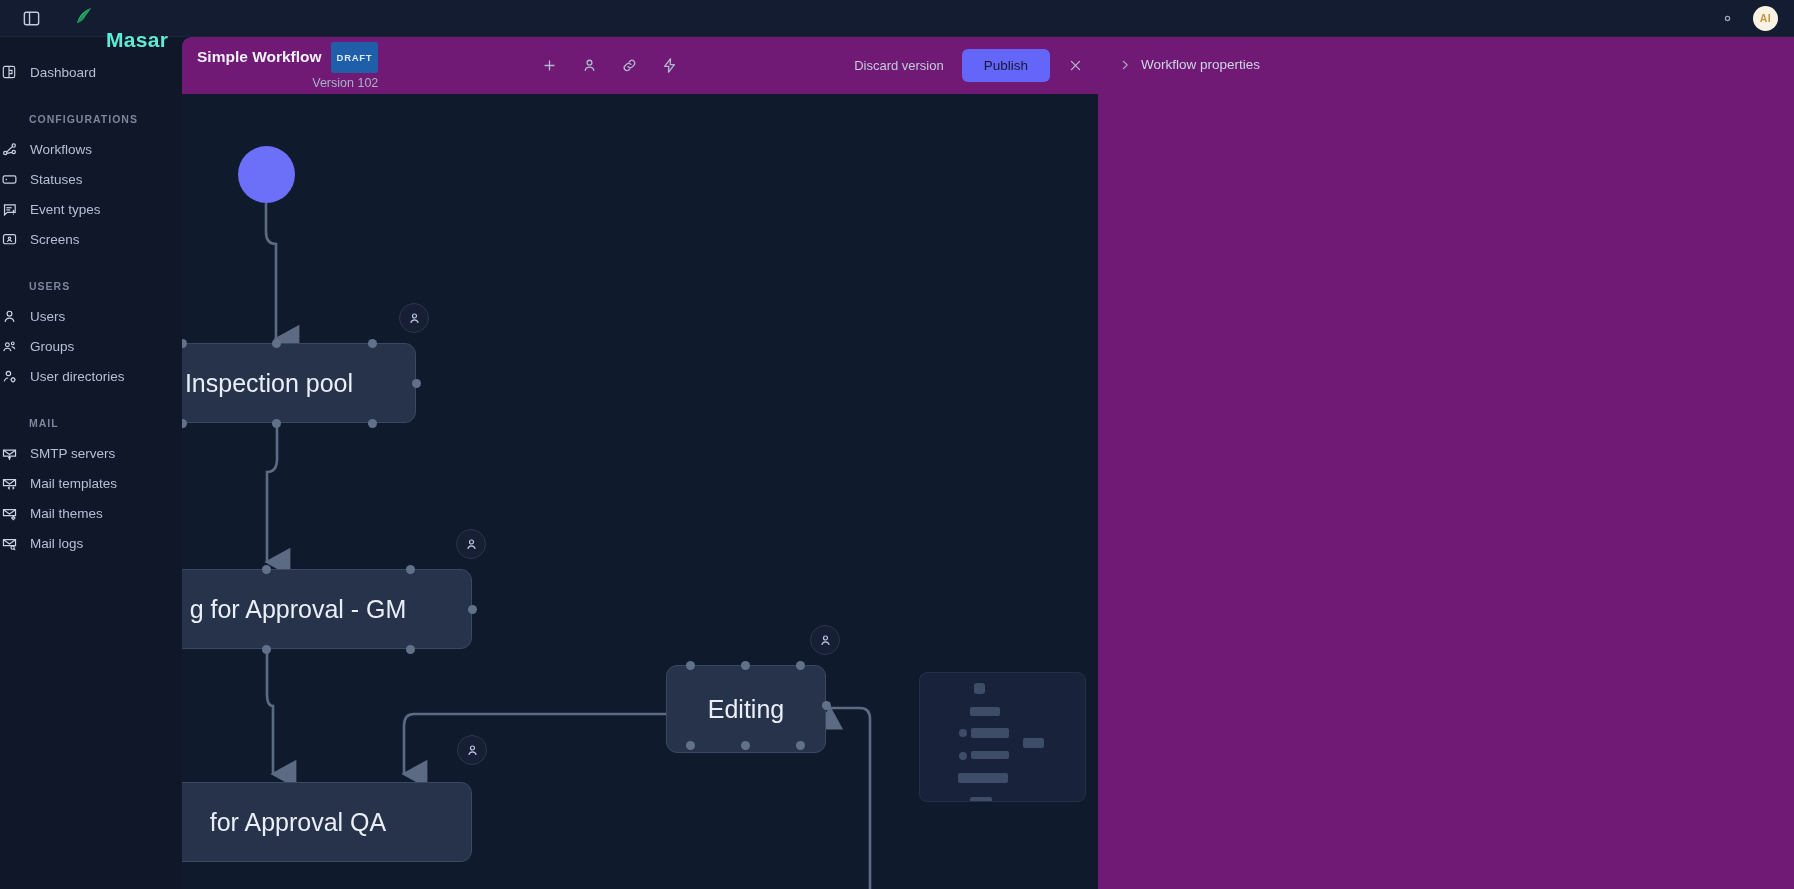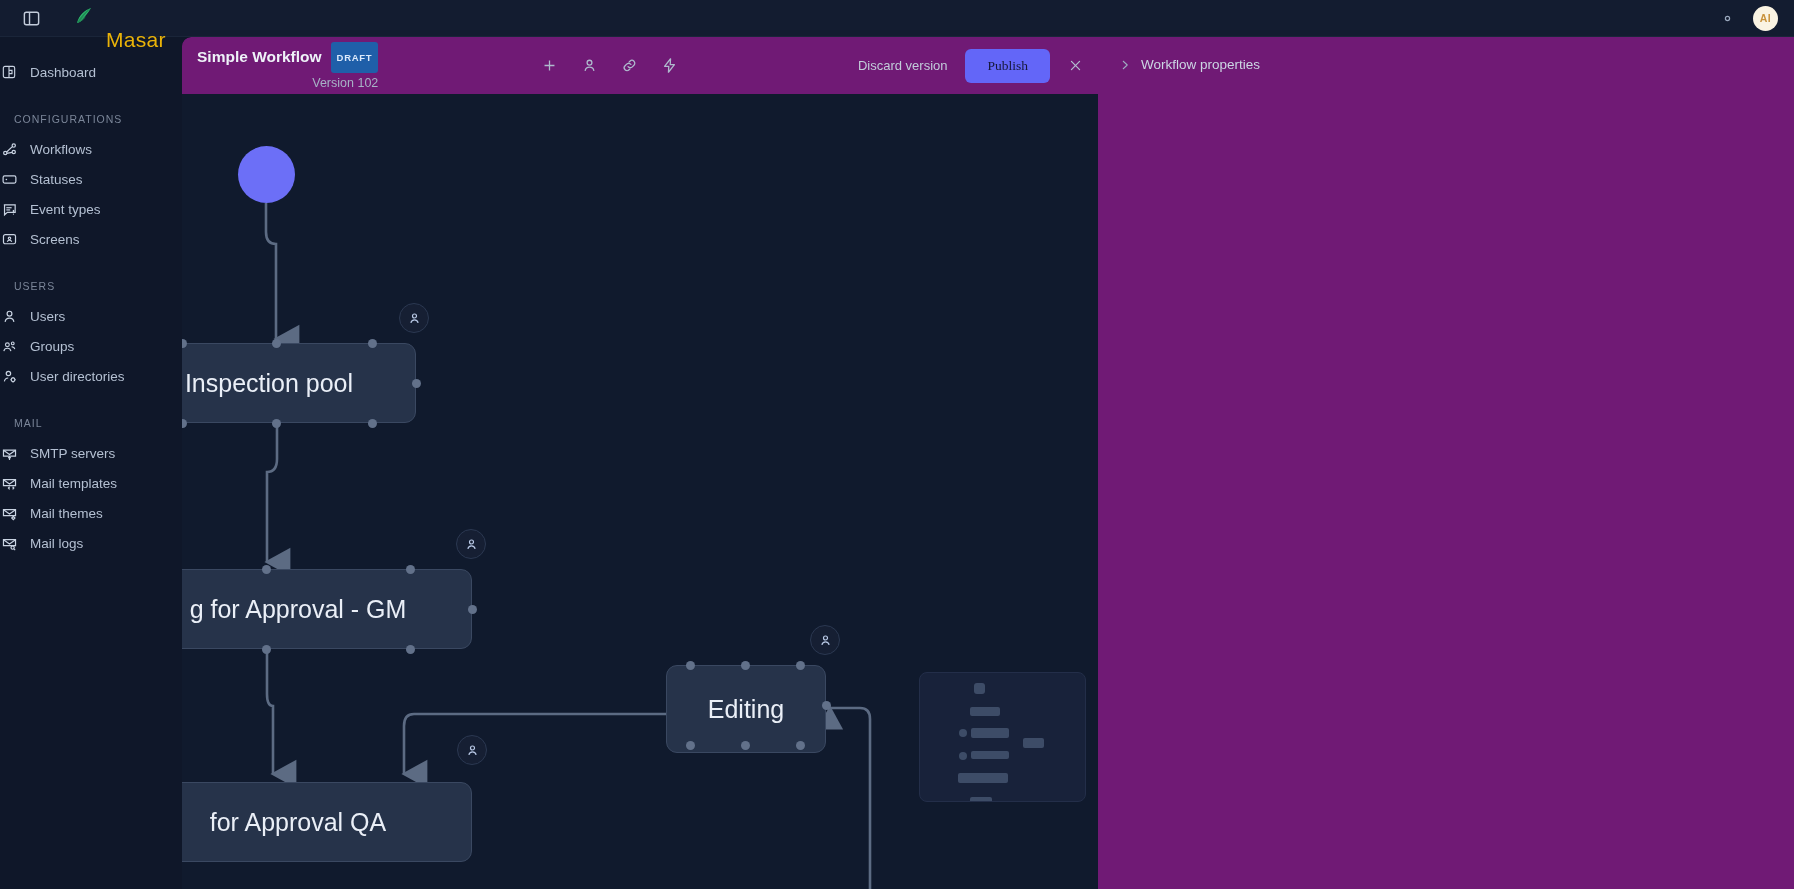--- a/index.html
+++ b/index.html
@@ -19,21 +19,21 @@
     border-bottom: 1px solid #1a2539;
     z-index: 40;
   }
   #panel-toggle-btn {
     margin-left: 20px; width: 22px; height: 22px;
     display: flex; align-items: center; justify-content: center;
     color: #c3ccdb; cursor: pointer;
   }
   #brand { display: flex; align-items: center; gap: 9px; margin-left: 29px; }
   #brand-name {
-    font-size: 21px; color: #eab308; letter-spacing: .3px; font-weight: 400; margin-top: 44px;
+    font-size: 21px; color: #5eead4; letter-spacing: .3px; font-weight: 700; margin-top: 44px;
   }
   #topbar-right {
     margin-left: auto; display: flex; align-items: center; gap: 16px; margin-right: 16px;
   }
   #gear-btn { width: 20px; height: 20px; color: #9aa8bd; cursor: pointer;
     display:flex; align-items:center; justify-content:center; }
   #avatar {
     width: 25px; height: 25px; border-radius: 50%;
     background: #faf3e3; color: #c9923c;
     font-size: 10.5px; font-weight: 700; letter-spacing: .4px;
@@ -48,22 +48,22 @@
   }
   .nav-item {
     display: flex; align-items: center; gap: 12px;
     height: 30px; margin-bottom: 0;
     color: #b4c0d2; font-size: 13.5px; cursor: pointer;
   }
   .nav-icon { width: 18px; height: 18px; flex: 0 0 18px; color: #c9d3e2;
     display: flex; align-items: center; justify-content: center; }
   .nav-label { white-space: nowrap; }
   .nav-group-title {
-    font-size: 10.5px; font-weight: 400; letter-spacing: 1px;
-    color: #7b8699; padding-left: 14px; margin-top: 26px; margin-bottom: 9px;
+    font-size: 10.5px; font-weight: 700; letter-spacing: 1px;
+    color: #7b8699; padding-left: 29px; margin-top: 26px; margin-bottom: 9px;
   }
   #nav-dashboard { margin-top: 10px; }
 
   
   #editor {
     position: absolute; top: 37px; left: 182px; width: 916px; height: 852px;
     background: #101a2d;
     border-top-left-radius: 9px;
     overflow: hidden;
     z-index: 10;
@@ -97,21 +97,21 @@
     display: flex; align-items: center; gap: 14px;
   }
   #discard-version-btn {
     font-size: 13px; color: #c2ccda; cursor: pointer; background: none;
     border: none; font-family: inherit; padding: 6px 4px;
   }
   #publish-btn {
     background: #6366f8; color: #16183a;
     font-size: 13.5px; font-weight: 400;
     border: none; border-radius: 6px;
-    padding: 9px 22px; cursor: pointer; font-family: Liberation Serif, serif;
+    padding: 9px 22px; cursor: pointer; font-family: Liberation Sans, sans-serif;
   }
   #close-editor-btn {
     width: 22px; height: 22px; color: #b3bfd0; cursor: pointer;
     display: flex; align-items: center; justify-content: center;
   }
 
   #canvas {
     position: absolute; top: 57px; left: 0; width: 916px; height: 795px;
     background: #101a2d; overflow: hidden;
   }

